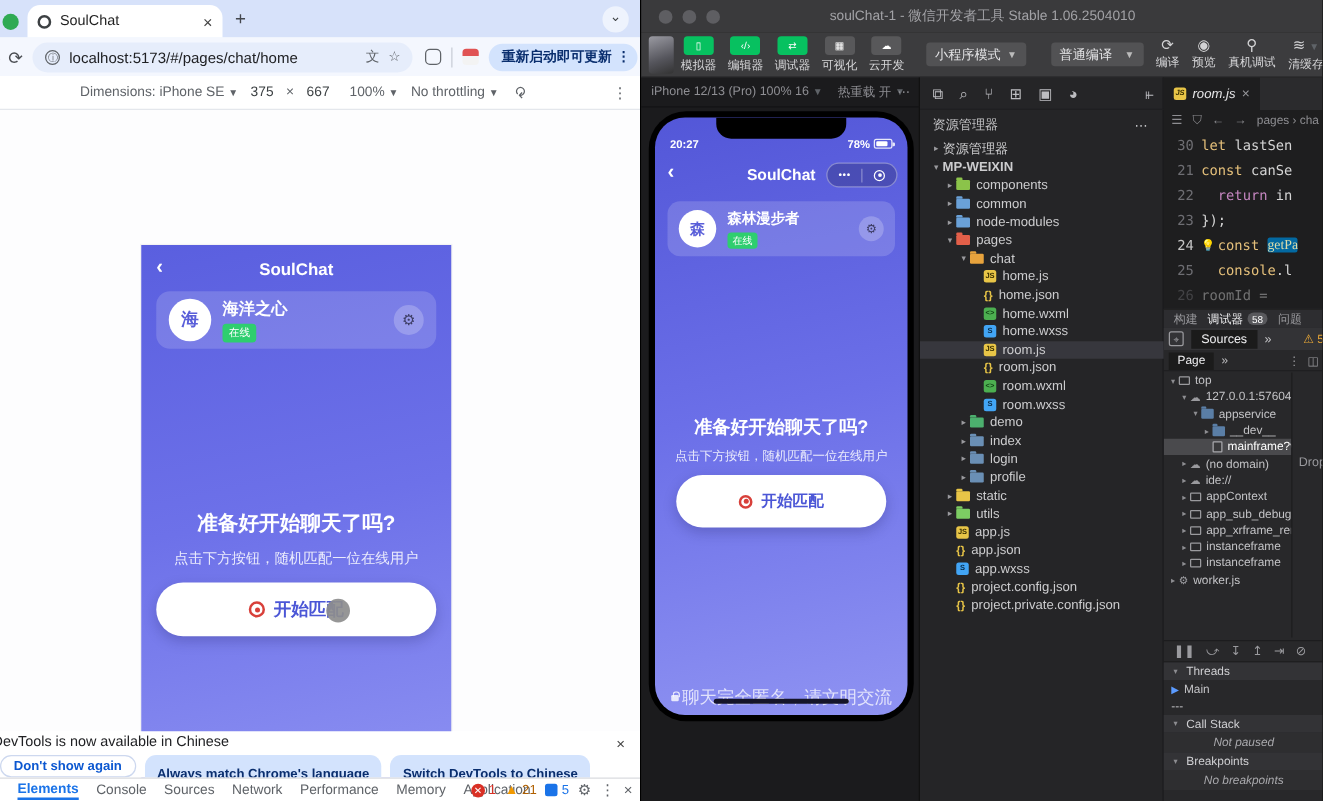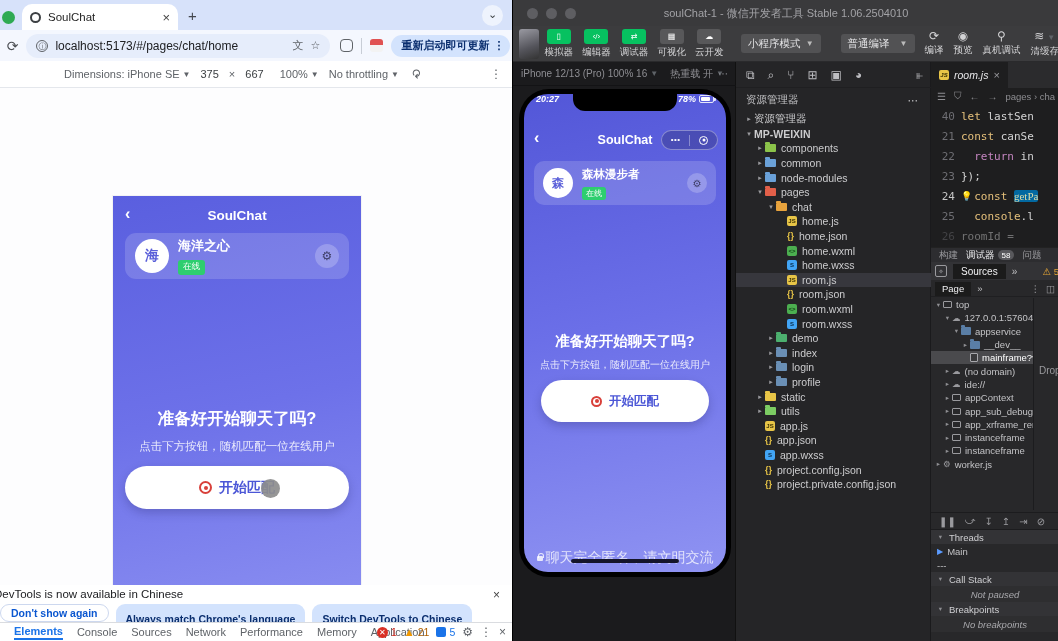--- a/index.html
+++ b/index.html
@@ -97,21 +97,21 @@
   .wx-action { display:flex; flex-direction:column; align-items:center; gap:1px; margin-left:10px; }
   .wx-action-ic { color:#d2d2d4; font-size:12px; line-height:13px; }
   .wx-action-lb { font-size:9.5px; color:#d6d6d8; white-space:nowrap; }
 
   
   #sim { position:absolute; left:0; top:62px; width:223px; height:579px; background:#1b1b1d; border-right:1px solid #111; }
   #simbar { position:absolute; left:0; top:0; width:223px; height:24px; border-bottom:1px solid #131315; display:flex; align-items:center; font-size:10px; color:#8e8e93; }
   #phone-frame { position:absolute; left:6px; top:27px; width:212px; height:488px; background:#000; border-radius:30px; }
   #phone-r { position:absolute; left:5px; top:5px; width:202px; height:478px; border-radius:24px; overflow:hidden; background:linear-gradient(168deg,#5357d8 0%,#6b6fe8 48%,#8f93f2 100%); }
   .notch { position:absolute; left:50%; transform:translateX(-50%); top:0; width:104px; height:17px; background:#000; border-radius:0 0 12px 12px; }
-  .statusbar { position:absolute; left:0; top:0; width:100%; padding:0 12px; display:flex; justify-content:space-between; align-items:center; color:#fff; font-size:9px; font-weight:bold;font-style:italic; }
+  .statusbar { position:absolute; left:0; top:16px; width:100%; padding:0 12px; display:flex; justify-content:space-between; align-items:center; color:#fff; font-size:9px; font-weight:bold; }
   .batt-wrap { display:flex; align-items:center; gap:3px; }
   .batt { width:15px; height:8px; border:1px solid rgba(255,255,255,0.85); border-radius:2px; position:relative; }
   .batt::before { content:""; position:absolute; left:1px; top:1px; bottom:1px; width:9px; background:#fff; border-radius:1px; }
   .batt::after { content:""; position:absolute; right:-3px; top:2px; width:2px; height:3px; background:rgba(255,255,255,0.85); border-radius:0 1px 1px 0; }
   #phone-r .app-head { top:34px; }
   #phone-r .back-chev { left:10px; }
   #phone-r .app-title { font-size:12.5px; }
   .capsule { position:absolute; right:8px; top:2px; width:57px; height:20px; border:1px solid rgba(255,255,255,0.35); background:rgba(0,0,0,0.18); border-radius:10px; display:flex; align-items:center; justify-content:space-evenly; color:#fff; }
   .cap-dots { font-size:8px; letter-spacing:0.5px; line-height:20px; }
   .cap-sep { width:1px; height:11px; background:rgba(255,255,255,0.35); }
@@ -568,21 +568,21 @@
       </div>
       <div id="ed-navrow">
         <span>☰</span>
         <span>⛉</span>
         <span>←</span>
         <span>→</span>
         <span class="crumb">pages › cha</span>
       </div>
       <div id="code" class="mono">
           <div class="c-line">
-            <span class="c-num">40</span>
+            <span class="c-num">30</span>
             <span class="tok-kw" style="white-space: pre;">let </span>
             <span class="tok-id" style="white-space: pre;">lastSen</span>
           </div>
           <div class="c-line">
             <span class="c-num">21</span>
             <span class="tok-kw" style="white-space: pre;">const </span>
             <span class="tok-id" style="white-space: pre;">canSe</span>
           </div>
           <div class="c-line">
             <span class="c-num">22</span>

